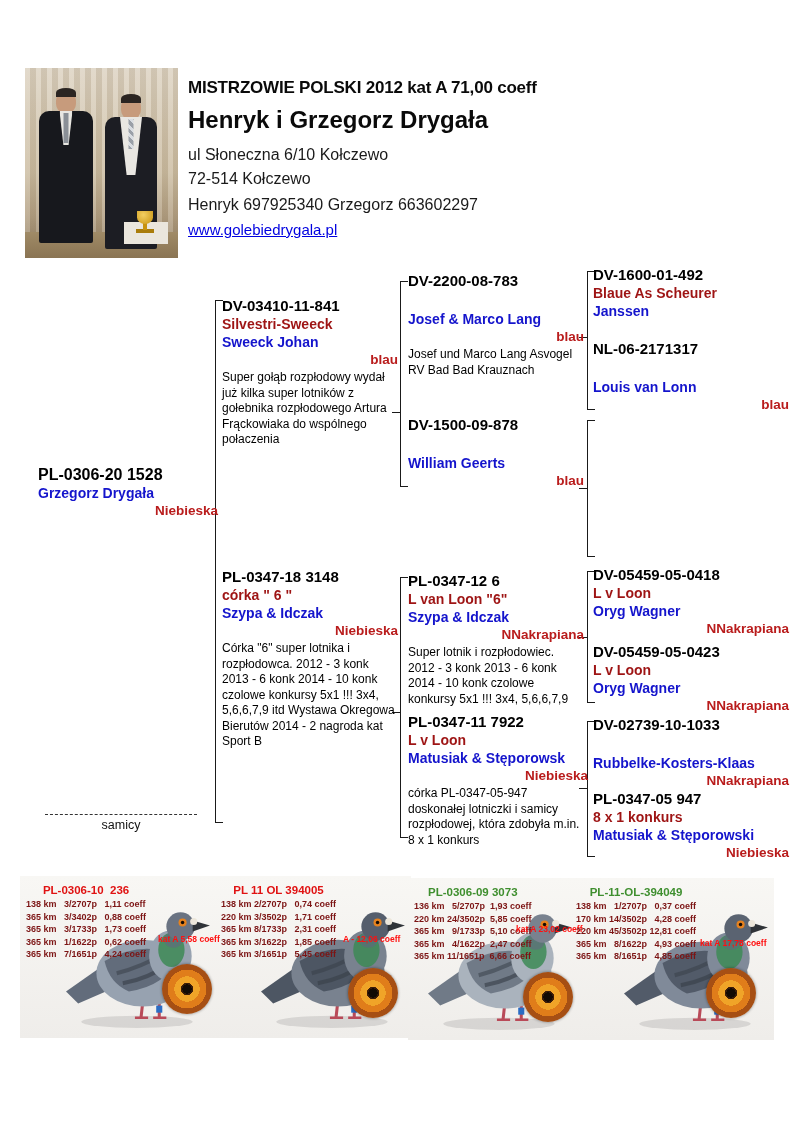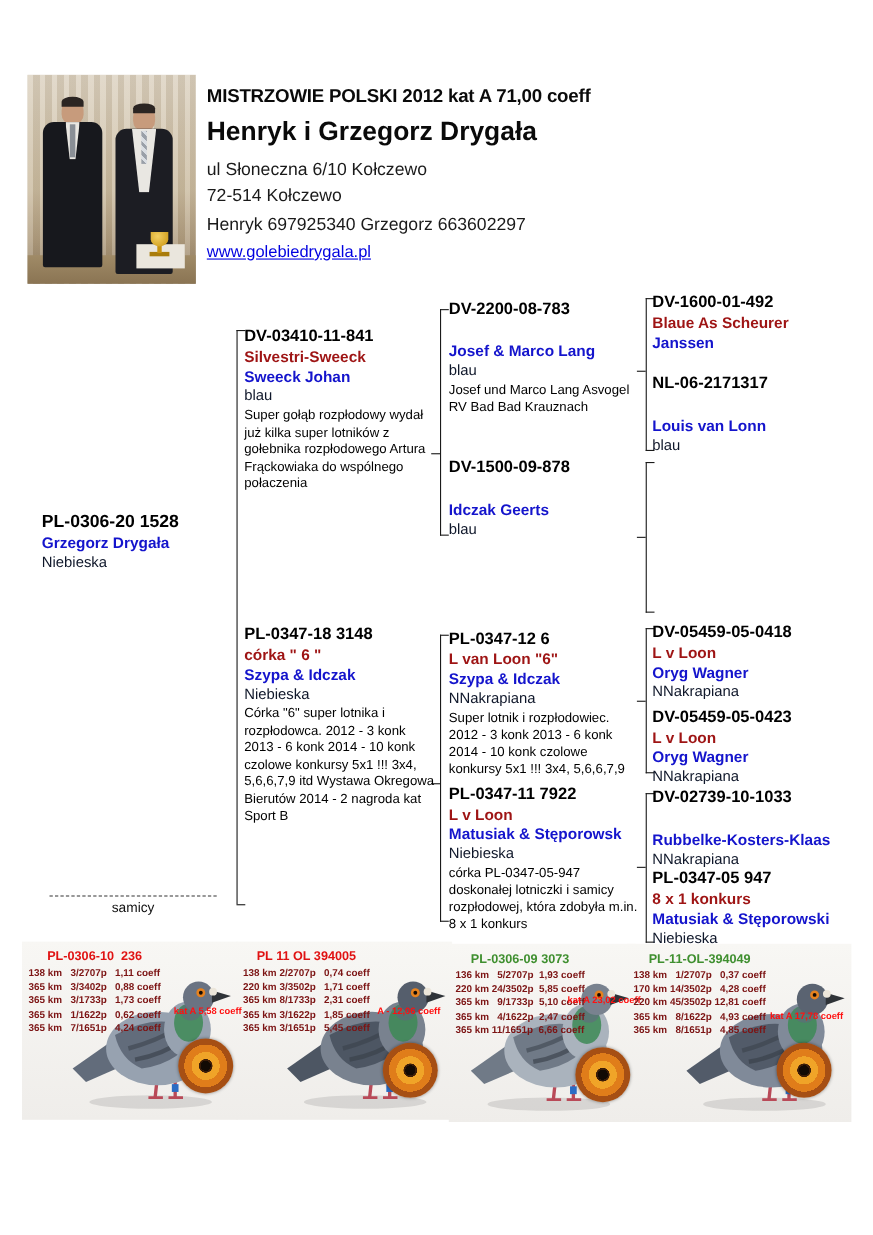--- a/index.html
+++ b/index.html
@@ -28,33 +28,33 @@
   .h-addr1{position:absolute;left:188px;top:146px;font-size:16px;color:#1a1a1a;}
   .h-addr2{position:absolute;left:188px;top:170px;font-size:16px;color:#1a1a1a;}
   .h-phones{position:absolute;left:188px;top:196px;font-size:16px;color:#1a1a1a;}
   .h-link{position:absolute;left:188px;top:221px;font-size:15px;color:#0000e0;text-decoration:underline;cursor:pointer;}
   
   .entry{position:absolute;line-height:18px;}
   .ring{font-size:15px;font-weight:bold;color:#000000;white-space:nowrap;}
   .strain{font-size:14px;font-weight:bold;color:#9e1414;}
   .strain:empty{height:20px;}
   .owner{font-size:14px;font-weight:bold;color:#1414cc;}
-  .colorline{font-size:13.5px;font-weight:normal;color:#0f172a;}
+  .colorline{font-size:13.5px;font-weight:bold;color:#b91c1c;text-align:right;}
   .colorline:empty{display:none;}
   .desc{font-size:12px;color:#000;line-height:15.5px;margin-top:1px;}
   .desc:empty{display:none;}
   .subject .ring{font-size:16px;}
   
   .vline{position:absolute;width:1px;background:#1a1a1a;}
   .tick{position:absolute;height:1px;width:8px;background:#1a1a1a;}
   
   .sig-line{position:absolute;left:45px;top:814px;width:152px;border-top:1.5px dashed #333;}
   .sig-label{position:absolute;left:45px;top:818px;width:152px;text-align:center;font-size:12.5px;color:#111;}
   
-  .pblock{position:absolute;width:196px;height:162px;background:linear-gradient(180deg,#f8f7f4,#efedea);}
+  .pblock{position:absolute;width:196px;height:162px;background:linear-gradient(180deg,#f8f7f4,#efedea);margin-top:20px;}
   .pigeon-svg{position:absolute;right:0;bottom:6px;width:152px;height:142px;z-index:1;}
   .eye{position:absolute;width:50px;height:50px;border-radius:50%;z-index:2;
      background:radial-gradient(circle at 50% 50%,#120a04 0 13%,#3a1c08 13% 17%,#f0a428 18% 36%,#e07d1a 36% 55%,#a64f14 55% 72%,#5e2d0c 72% 88%,#30180a 88%);
      box-shadow:0 0 3px rgba(0,0,0,.45);}
   .pstats{position:absolute;left:6px;top:8px;z-index:3;}
   .ptitle{font-size:11.5px;font-weight:bold;text-align:center;white-space:pre;margin-bottom:2px;}
   .prow{font-size:9px;font-weight:bold;color:#7c1414;line-height:12.5px;white-space:pre;}
   .plabel{position:absolute;z-index:3;font-size:8.5px;font-weight:bold;color:#ff1010;white-space:nowrap;}
 </style>
 </head>
@@ -176,21 +176,21 @@
   <div class="entry" style="left:408px;top:272px;width:176px;">
     <div class="ring">DV-2200-08-783</div>
     <div class="strain"></div>
     <div class="owner">Josef &amp; Marco Lang</div>
     <div class="colorline">blau</div>
     <div class="desc">Josef und Marco Lang Asvogel RV Bad Bad Krauznach</div>
   </div>
   <div class="entry" style="left:408px;top:416px;width:176px;">
     <div class="ring">DV-1500-09-878</div>
     <div class="strain"></div>
-    <div class="owner">Idczak Geerts</div>
+    <div class="owner">William Geerts</div>
     <div class="colorline">blau</div>
 
   </div>
   <div class="entry" style="left:408px;top:572px;width:176px;">
     <div class="ring">PL-0347-12 6</div>
     <div class="strain">L van Loon "6"</div>
     <div class="owner">Szypa &amp; Idczak</div>
     <div class="colorline">NNakrapiana</div>
     <div class="desc">Super lotnik i rozpłodowiec. 2012 - 3 konk  2013 - 6 konk 2014 - 10 konk czolowe konkursy 5x1 !!! 3x4, 5,6,6,7,9</div>
   </div>

